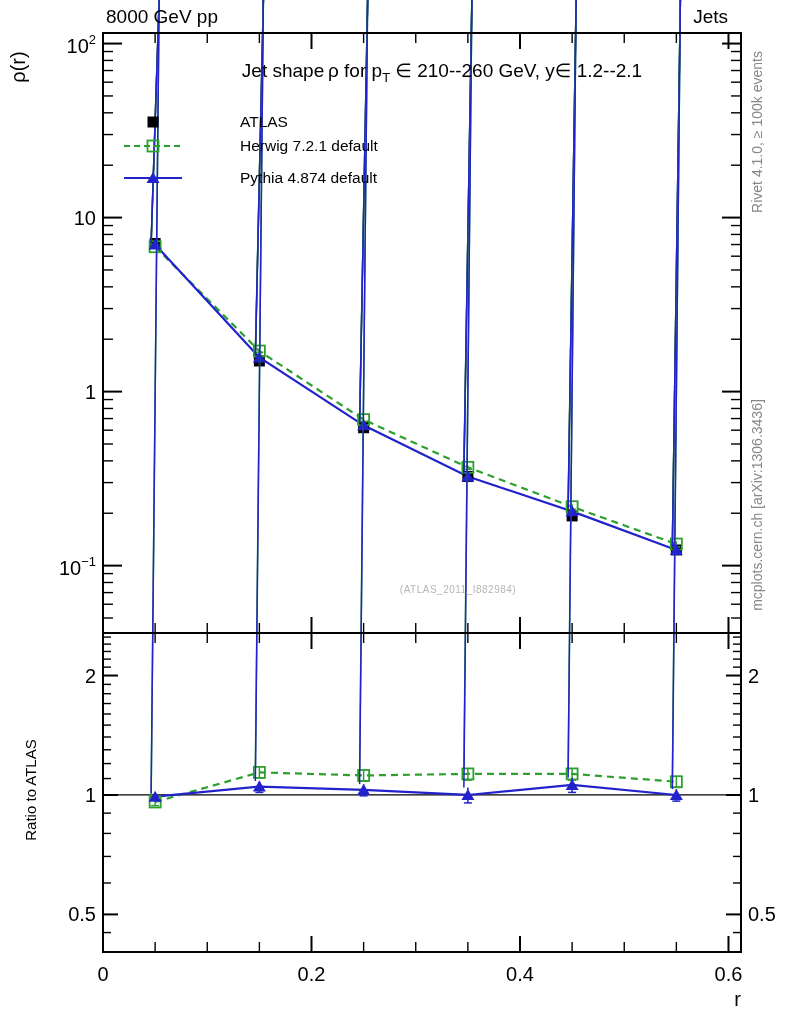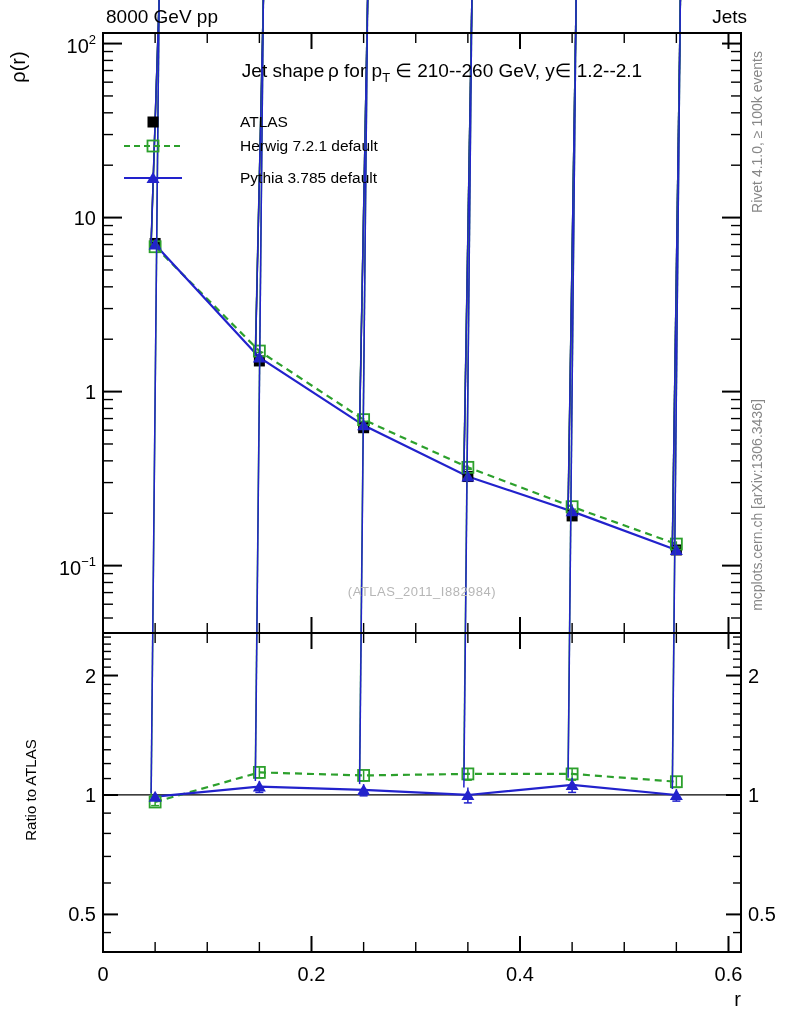--- a/index.html
+++ b/index.html
@@ -3,29 +3,29 @@
 <meta charset="utf-8">
 <style>
   html,body{margin:0;padding:0;background:#fff;}
   .figure{
     position:relative;width:786px;height:1024px;background:#ffffff;
     font-family:"Liberation Sans","DejaVu Sans",sans-serif;color:#000;overflow:hidden;
   }
   .abs{position:absolute;}
   .hdr{font-size:19px;top:6px;white-space:nowrap;}
   .hdr-left{left:106px;}
-  .hdr-right{right:39px;}
+  .hdr-right{right:58px;}
   .plot-title{left:103px;width:678px;top:59px;text-align:center;font-size:19px;white-space:nowrap;}
   .title-sub{font-size:13px;vertical-align:-5px;}
   .ylabel-main{left:18px;top:67px;font-size:20px;white-space:nowrap;
     transform:translate(-50%,-50%) rotate(-90deg);}
   .ylabel-ratio{left:30px;top:790px;font-size:15px;white-space:nowrap;
     transform:translate(-50%,-50%) rotate(-90deg);}
   .xlabel{left:103px;width:638px;top:988px;text-align:right;font-size:20px;}
-  .watermark{left:103px;width:638px;top:584px;text-align:center;font-size:13px;color:#b6b6b6;letter-spacing:0.5px;}
+  .watermark{left:103px;width:638px;top:584px;text-align:center;font-size:10px;color:#b6b6b6;letter-spacing:0.5px;padding-left:36px;}
   .side-note{font-size:14px;color:#878787;white-space:nowrap;
     transform:translate(-50%,-50%) rotate(-90deg);}
   .side-note-top{left:757px;top:132px;}
   .side-note-bottom{left:757px;top:505px;}
   .legend-row{position:absolute;left:122px;display:flex;align-items:center;height:17px;gap:48px;}
   .legend-row .lg-label{margin-left:8px;font-size:15.5px;white-space:nowrap;}
   .legend-marker{display:block;}
   svg text{font-family:"Liberation Sans","DejaVu Sans",sans-serif;}
 </style>
 </head>
@@ -394,16 +394,16 @@
         <line x1="2" y1="8" x2="60" y2="8" stroke="#2ca02c" stroke-width="2.2" stroke-dasharray="6,4"></line>
         <rect x="25.5" y="2.5" width="11" height="11" fill="#ffffff" fill-opacity="0" stroke="#2ca02c" stroke-width="1.8"></rect>
       </svg>
     <span class="lg-label">Herwig 7.2.1 default</span>
   </div>
   <div class="legend-row" style="top:169.5px;">
     <svg class="legend-marker" width="62" height="16">
         <line x1="2" y1="8" x2="60" y2="8" stroke="#2222cc" stroke-width="2.2" stroke-dasharray="none"></line>
         <path d="M 31 2 L 37.5 13 L 24.5 13 Z" fill="#2222cc"></path>
       </svg>
-    <span class="lg-label">Pythia 3.785 default</span>
+    <span class="lg-label">Pythia 4.874 default</span>
   </div>
 
 </div>
 
 </body></html>

